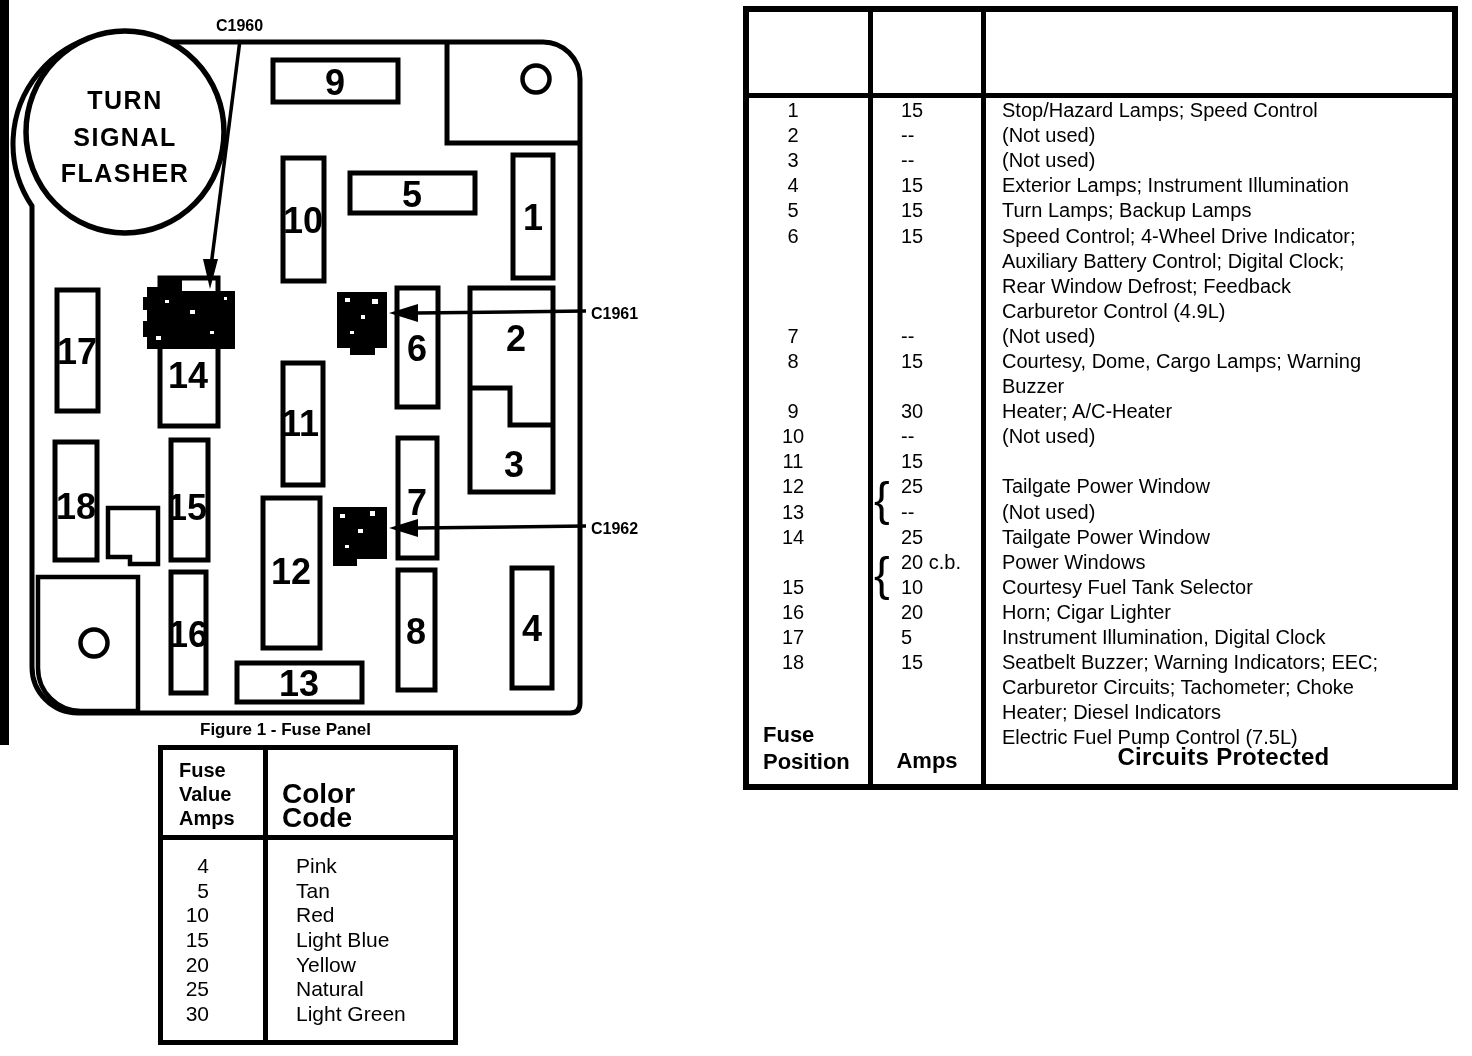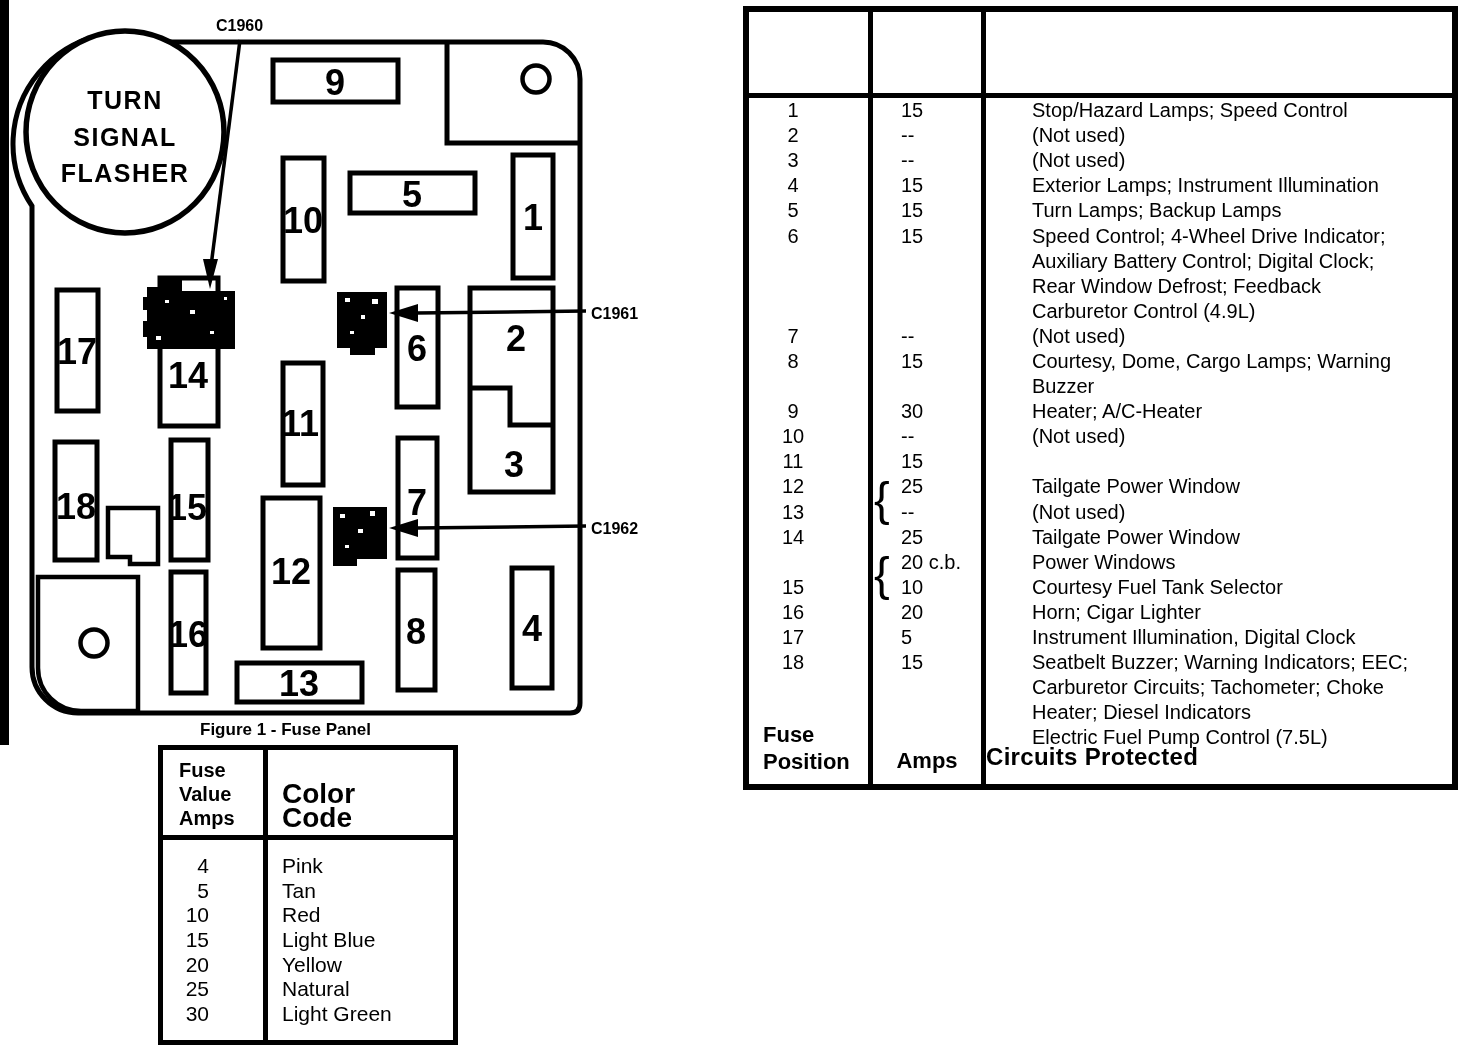--- a/index.html
+++ b/index.html
@@ -18,39 +18,39 @@
 
   
   .fuse-table { position:absolute; left:743px; top:6px; width:715px; height:784px;
                 border:6px solid #000; box-sizing:border-box; }
   .ft-vdiv { position:absolute; top:0; bottom:0; width:5px; background:#000; }
   .ft-vdiv.d1 { left:119px; }
   .ft-vdiv.d2 { left:232px; }
   .ft-hdiv { position:absolute; left:0; right:0; top:81px; height:5px; background:#000; }
   .ft-h-pos  { position:absolute; left:14px; bottom:9px; font-weight:bold; font-size:22px; line-height:27px; }
   .ft-h-amps { position:absolute; left:124px; width:108px; bottom:10px; text-align:center; font-weight:bold; font-size:22px; }
-  .ft-h-circ { position:absolute; left:237px; right:0; bottom:13px; text-align:left; font-weight:bold; font-size:24px; letter-spacing:0.3px; }
+  .ft-h-circ { position:absolute; left:246px; right:0; bottom:13px; text-align:center; font-weight:bold; font-size:24px; letter-spacing:0.3px; }
   .ft-rows { position:absolute; left:0; right:0; top:86px; bottom:0; }
   .ft-row  { display:flex; height:25.1px; align-items:center; font-size:20px; white-space:nowrap; }
   .ft-pos  { width:88px; text-align:center; flex:none; }
   .ft-amps { width:149px; flex:none; padding-left:64px; box-sizing:border-box; }
-  .ft-circ { flex:1; padding-left:46px; }
+  .ft-circ { flex:1; padding-left:16px; }
   .ft-brace { position:absolute; left:125px; font-size:47px; font-weight:normal; line-height:52px; }
 
   
   .color-table { position:absolute; left:158px; top:745px; width:300px; height:300px;
                  border:5px solid #000; box-sizing:border-box; }
   .ct-vdiv { position:absolute; left:100px; top:0; bottom:0; width:5px; background:#000; }
   .ct-hdiv { position:absolute; left:0; right:0; top:85px; height:5px; background:#000; }
   .ct-h1 { position:absolute; left:16px; top:8px;  font-weight:bold; font-size:20px; line-height:24px; }
   .ct-h2 { position:absolute; left:119px; top:32px; font-weight:bold; font-size:28px; line-height:24px; }
   .ct-rows { position:absolute; top:90px; left:0; right:0; padding-top:14px; }
   .ct-row { display:flex; height:24.6px; align-items:center; font-size:21px; }
   .ct-amps  { width:100px; flex:none; text-align:right; padding-right:54px; box-sizing:border-box; }
-  .ct-color { padding-left:19px; }
+  .ct-color { padding-left:33px; }
 </style>
 </head>
 <body>
 
 <div class="page">
 
   <svg class="panel-svg" width="660" height="745" viewBox="0 0 660 745">
 
     <g>
       <rect x="0" y="0" width="9" height="886" fill="#000"></rect>

